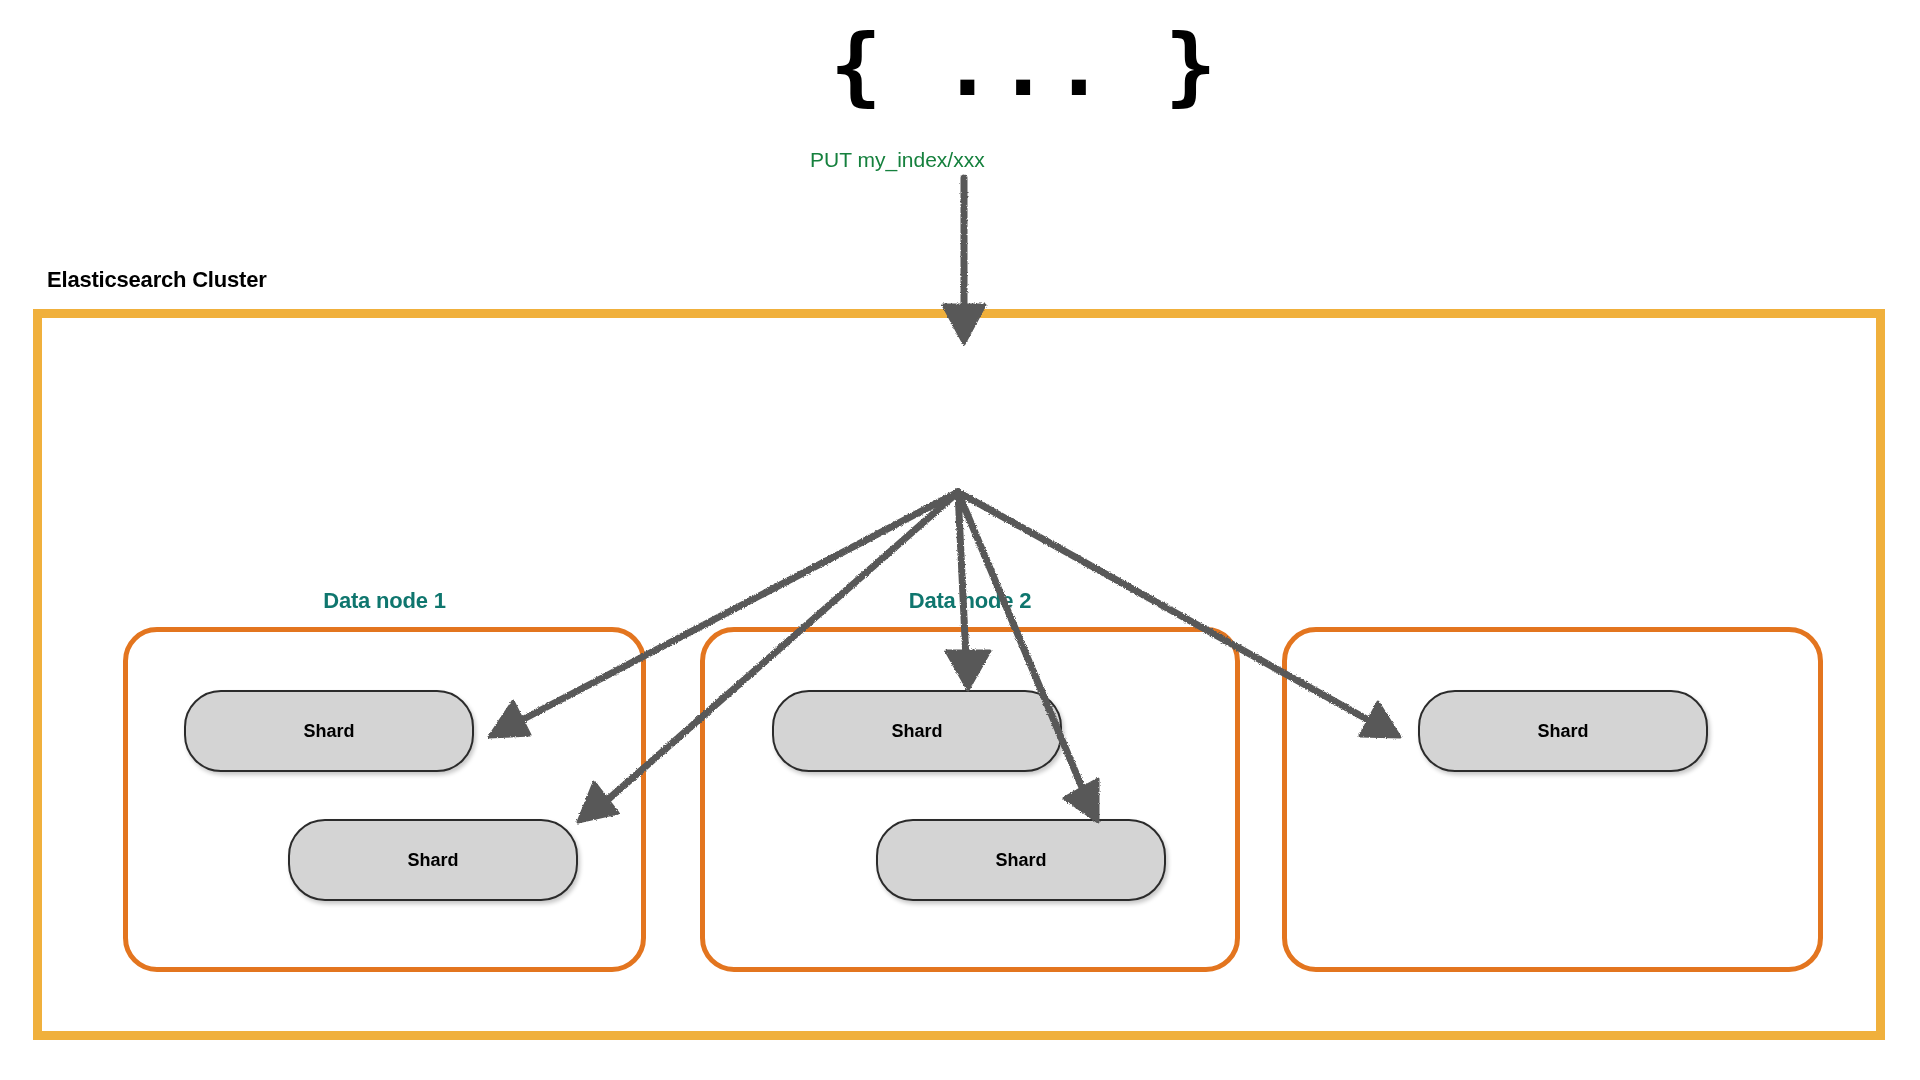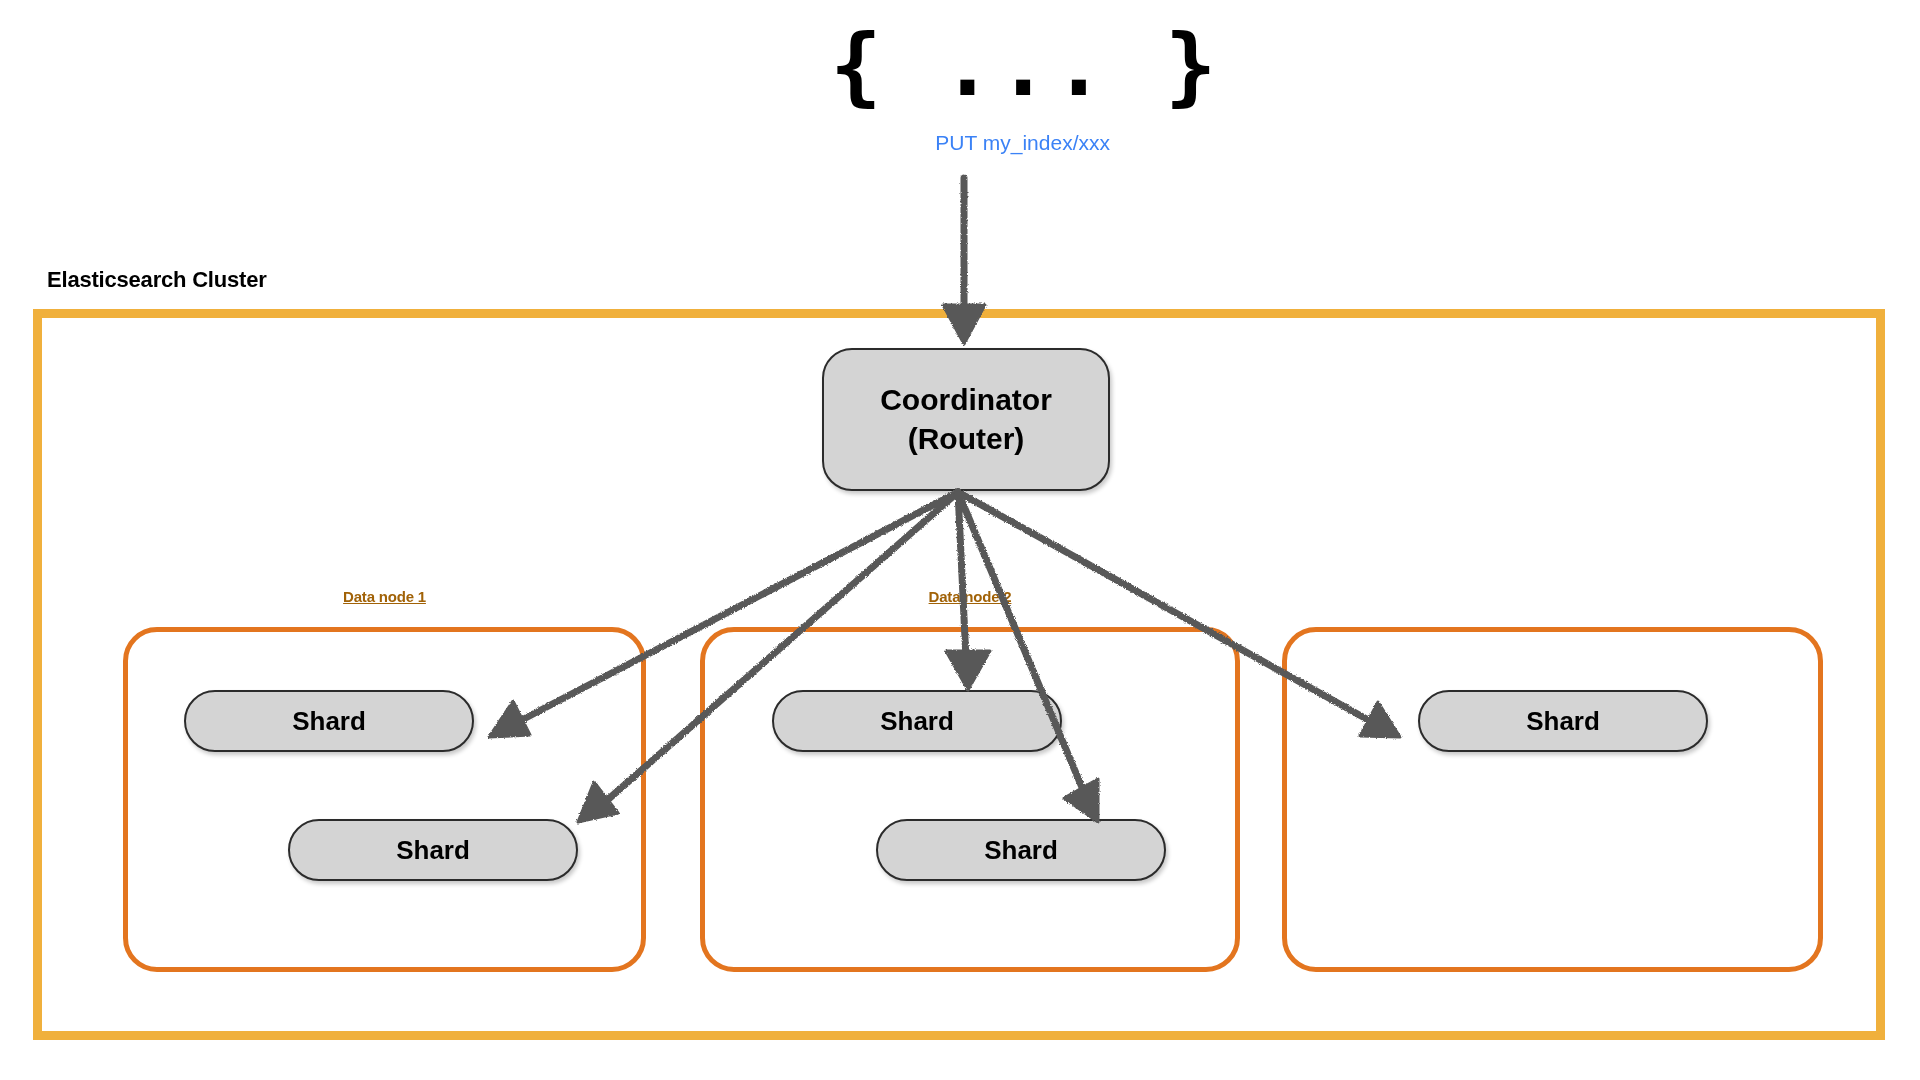--- a/index.html
+++ b/index.html
@@ -37,25 +37,25 @@
     line-height: 110px;
     letter-spacing: 4px;
     color: #000000;
     text-align: center;
     white-space: nowrap;
   }
 
   .request-label {
     position: absolute;
     left: 810px;
-    top: 131px;
+    top: 148px;
     width: 300px;
-    text-align: right;
+    text-align: left;
     font-size: 21px;
-    color: #3b82f6;
+    color: #15803d;
     white-space: nowrap;
   }
 
   
   .cluster-label {
     position: absolute;
     left: 47px;
     top: 267px;
     font-size: 22px;
     font-weight: bold;
@@ -71,27 +71,26 @@
     width: 1852px;
     height: 731px;
     border: 9px solid #F0B03C;
     box-sizing: border-box;
     background: transparent;
   }
 
   
   .node-label {
     position: absolute;
-    font-size: 15px;
-    font-weight: bold;
-    color: #a16207;
+    font-size: 22px;
+    font-weight: bold;
+    color: #0f766e;
     text-align: center;
     white-space: nowrap;
     letter-spacing: -0.2px;
-    text-decoration: underline;
   }
 
   .node-box {
     position: absolute;
     border: 5px solid #E3751F;
     border-radius: 34px;
     box-sizing: border-box;
     background: transparent;
   }
 
@@ -123,23 +122,23 @@
     top: 348px;
     width: 288px;
     height: 143px;
     border-radius: 30px;
     font-size: 30px;
     line-height: 1.28;
   }
 
   .shard {
     width: 290px;
-    height: 62px;
+    height: 82px;
     border-radius: 37px;
-    font-size: 26px;
+    font-size: 18px;
   }
 
   #shard-1-1 { left: 184px;  top: 690px; }
   #shard-1-2 { left: 288px;  top: 819px; }
   #shard-2-1 { left: 772px;  top: 690px; }
   #shard-2-2 { left: 876px;  top: 819px; }
   #shard-3-1 { left: 1418px; top: 690px; }
 
   
   #arrow-layer {
@@ -169,26 +168,20 @@
 <div id="canvas">
 
   <div class="json-glyph">{ ... }</div>
 
   <div class="request-label">PUT my_index/xxx</div>
 
   <div class="cluster-label">Elasticsearch Cluster</div>
 
   <div class="cluster-box"></div>
 
-  <div class="gray-box coordinator">
-    <span>
-      <span>Coordinator</span><br>
-      <span>(Router)</span>
-    </span>
-  </div>
 
   <div class="node-label" id="node-label-1">Data node 1</div>
   <div class="node-box" id="node-box-1"></div>
   <div class="gray-box shard" id="shard-1-1">Shard</div>
   <div class="gray-box shard" id="shard-1-2">Shard</div>
 
   <div class="node-label" id="node-label-2">Data node 2</div>
   <div class="node-box" id="node-box-2"></div>
   <div class="gray-box shard" id="shard-2-1">Shard</div>
   <div class="gray-box shard" id="shard-2-2">Shard</div>

